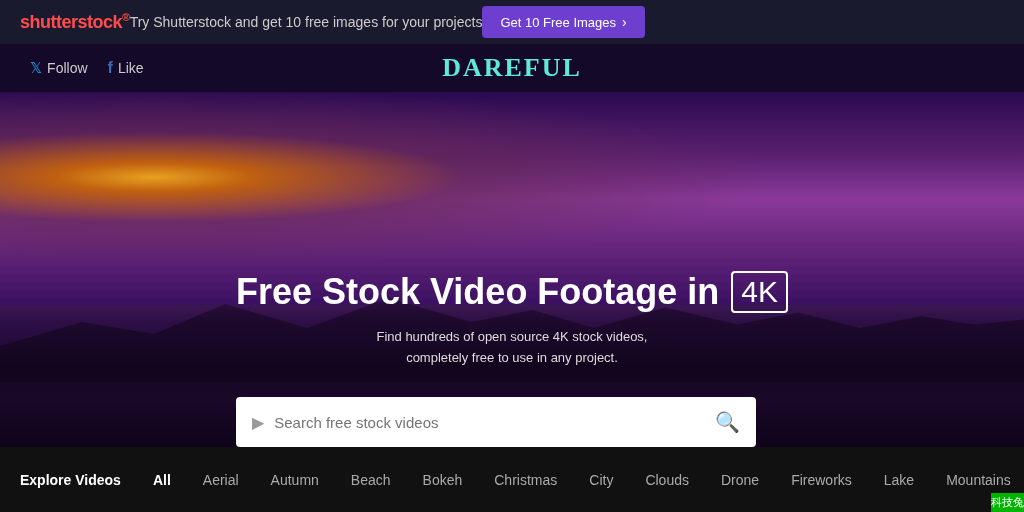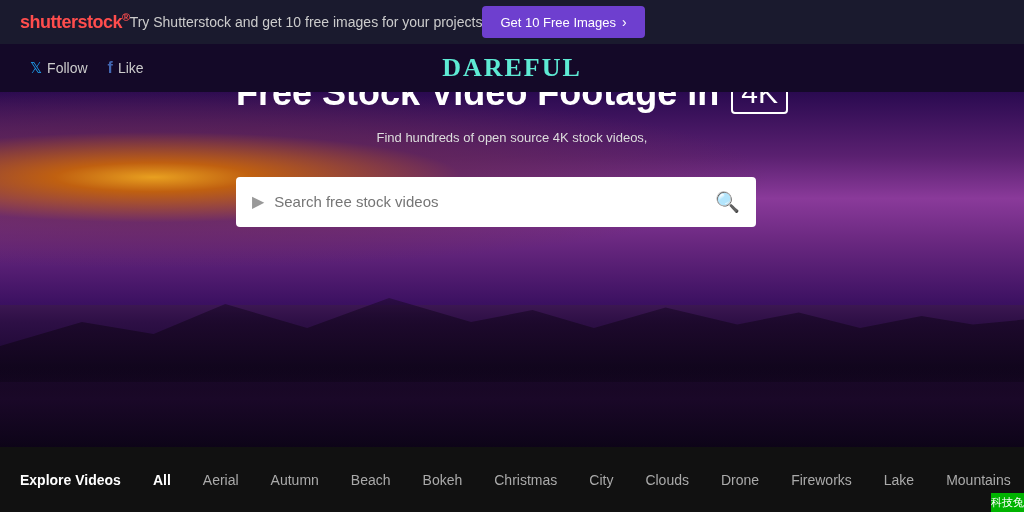--- a/index.html
+++ b/index.html
@@ -108,21 +108,21 @@
         #4a1f5e 55%,
         #2d0f45 65%,
         #1e0835 75%,
         #150620 85%,
         #0d0418 100%
       );
       overflow: hidden;
       display: flex;
       flex-direction: column;
       align-items: center;
-      justify-content: flex-start;
+      justify-content: flex-end;
     }
 
     
     .hero::before {
       content: '';
       position: absolute;
       top: 0; left: 0; right: 0;
       height: 60%;
       background: radial-gradient(ellipse at 15% 40%, #e8a020 0%, #c06010 8%, rgba(100, 40, 80, 0.6) 25%, transparent 50%),
                   linear-gradient(180deg, #2a0a50 0%, #5a2070 30%, #8a3a9a 50%, #6a2880 70%, #3a1060 100%);
@@ -305,20 +305,21 @@
 
 <div class="hero">
   <div class="sea-overlay"></div>
   <div class="hero-content">
     <h1 class="hero-title">
       <span>Free Stock Video Footage in</span>
       <span class="hero-4k">4K</span>
     </h1>
     <p class="hero-subtitle">
       <span>Find hundreds of open source 4K stock videos,</span><br>
+      <span>completely free to use in any project.</span>
     </p>
     <div class="search-bar">
       <span class="search-icon-left">▶</span>
       <input class="search-input" type="text" placeholder="Search free stock videos" style="">
       <button class="search-btn">
         <span>🔍</span>
       </button>
     </div>
   </div>
 </div>

